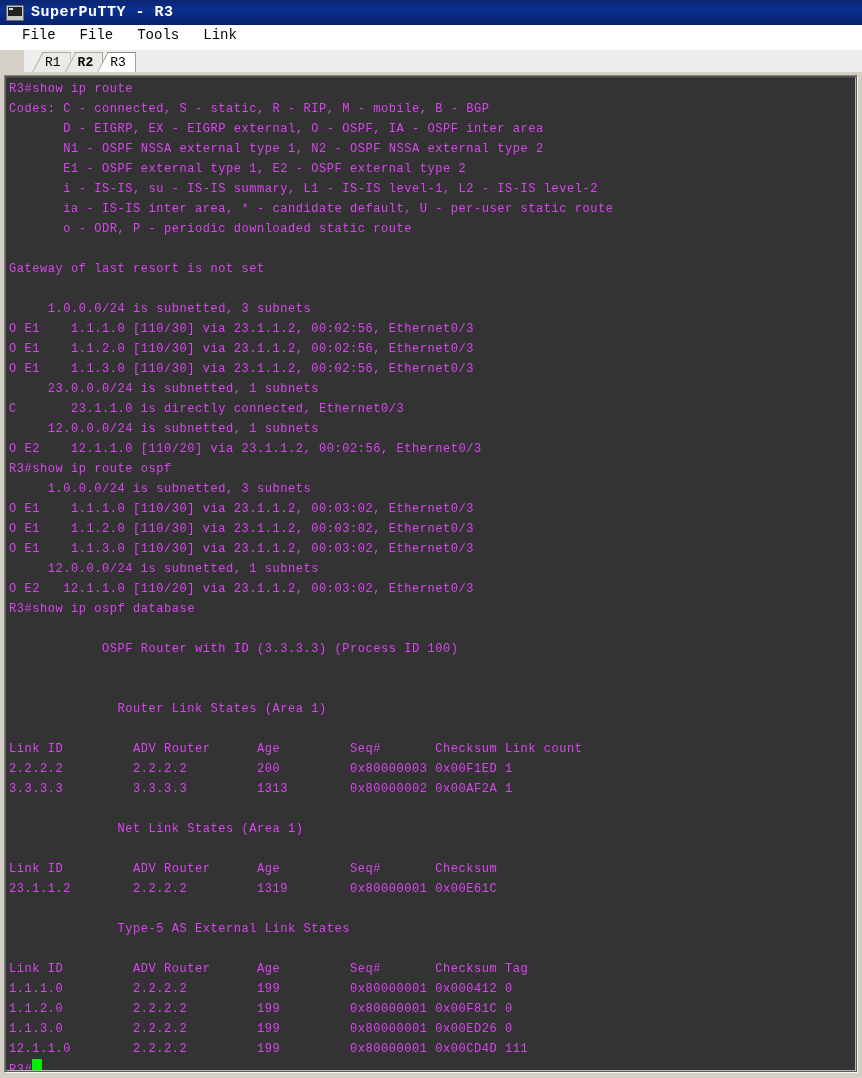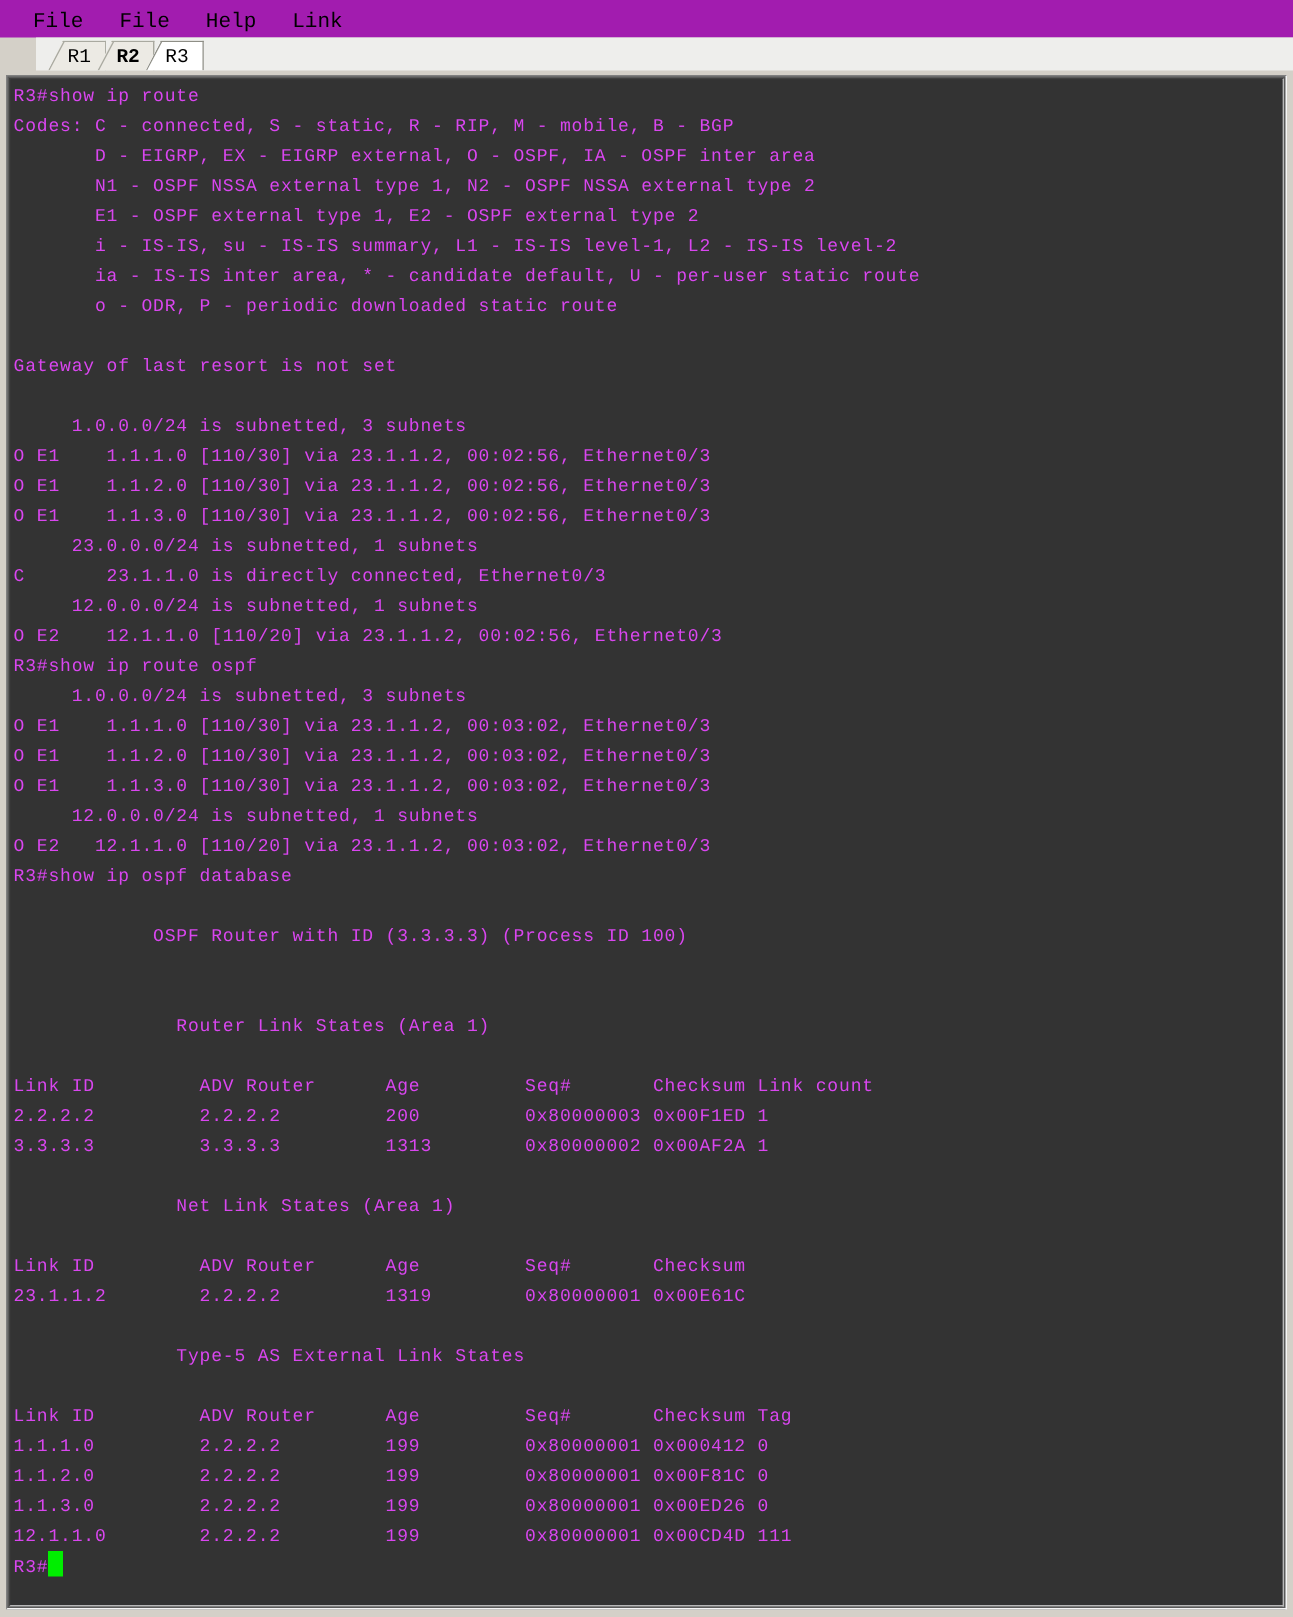--- a/index.html
+++ b/index.html
@@ -62,23 +62,23 @@
     font-family: "Liberation Mono", "DejaVu Sans Mono", monospace;
     font-size: 15px;
     font-weight: bold;
     letter-spacing: 0.5px;
     white-space: pre;
   }
 
   
   .menubar {
     height: 25px;
-    background: #a21caf;
-    display: flex;
-    align-items: flex-end;
+    background: #ffffff;
+    display: flex;
+    align-items: flex-start;
     padding-left: 12px;
     flex: 0 0 auto;
     box-sizing: border-box;
   }
   .menu-item {
     font-family: "Liberation Mono", "DejaVu Sans Mono", monospace;
     font-size: 14px;
     color: #000000;
     padding: 2px 10px;
     margin-right: 4px;
@@ -195,25 +195,29 @@
     height: 17px;
     background: #00ee00;
     vertical-align: -3px;
   }
 </style>
 </head>
 <body>
 
 <div class="app-window">
 
+  <div class="titlebar">
+    <div class="title-icon"></div>
+    <div class="title-text">SuperPuTTY - R3</div>
+  </div>
 
   <div class="menubar">
     <div class="menu-item">File</div>
     <div class="menu-item">File</div>
-    <div class="menu-item">Help</div>
+    <div class="menu-item">Tools</div>
     <div class="menu-item">Link</div>
   </div>
 
   <div class="tabstrip">
     <div class="tab t1">R1</div>
     <div class="tab t2">R2</div>
     <div class="tab active">R3</div>
   </div>
 
   <div class="terminal-frame">

